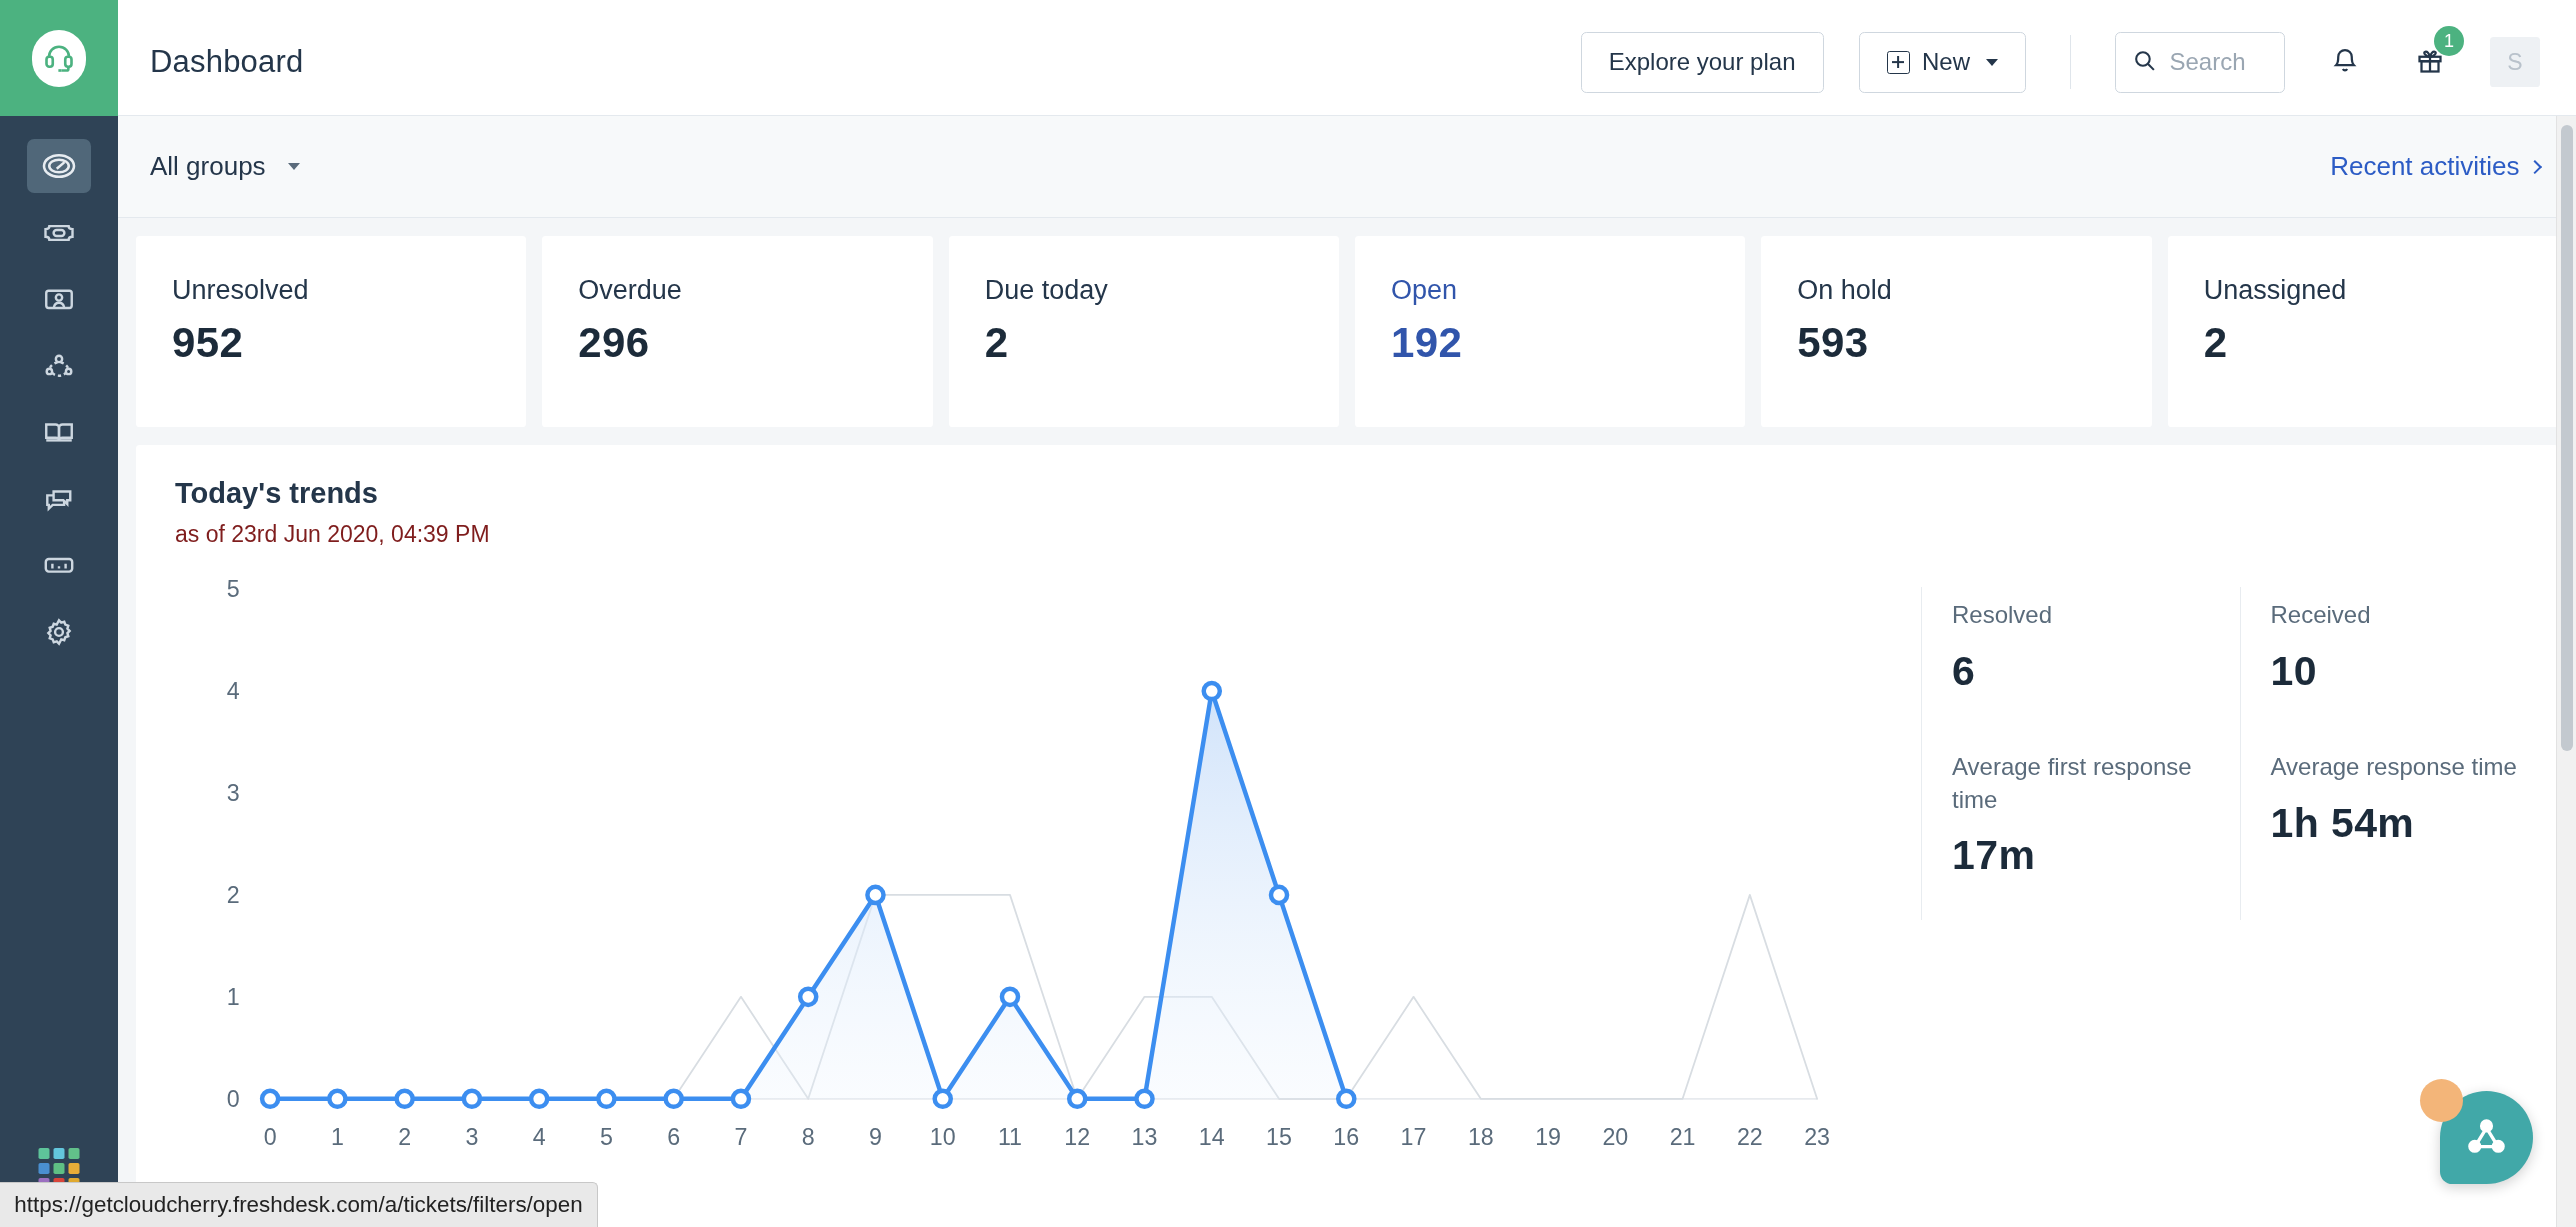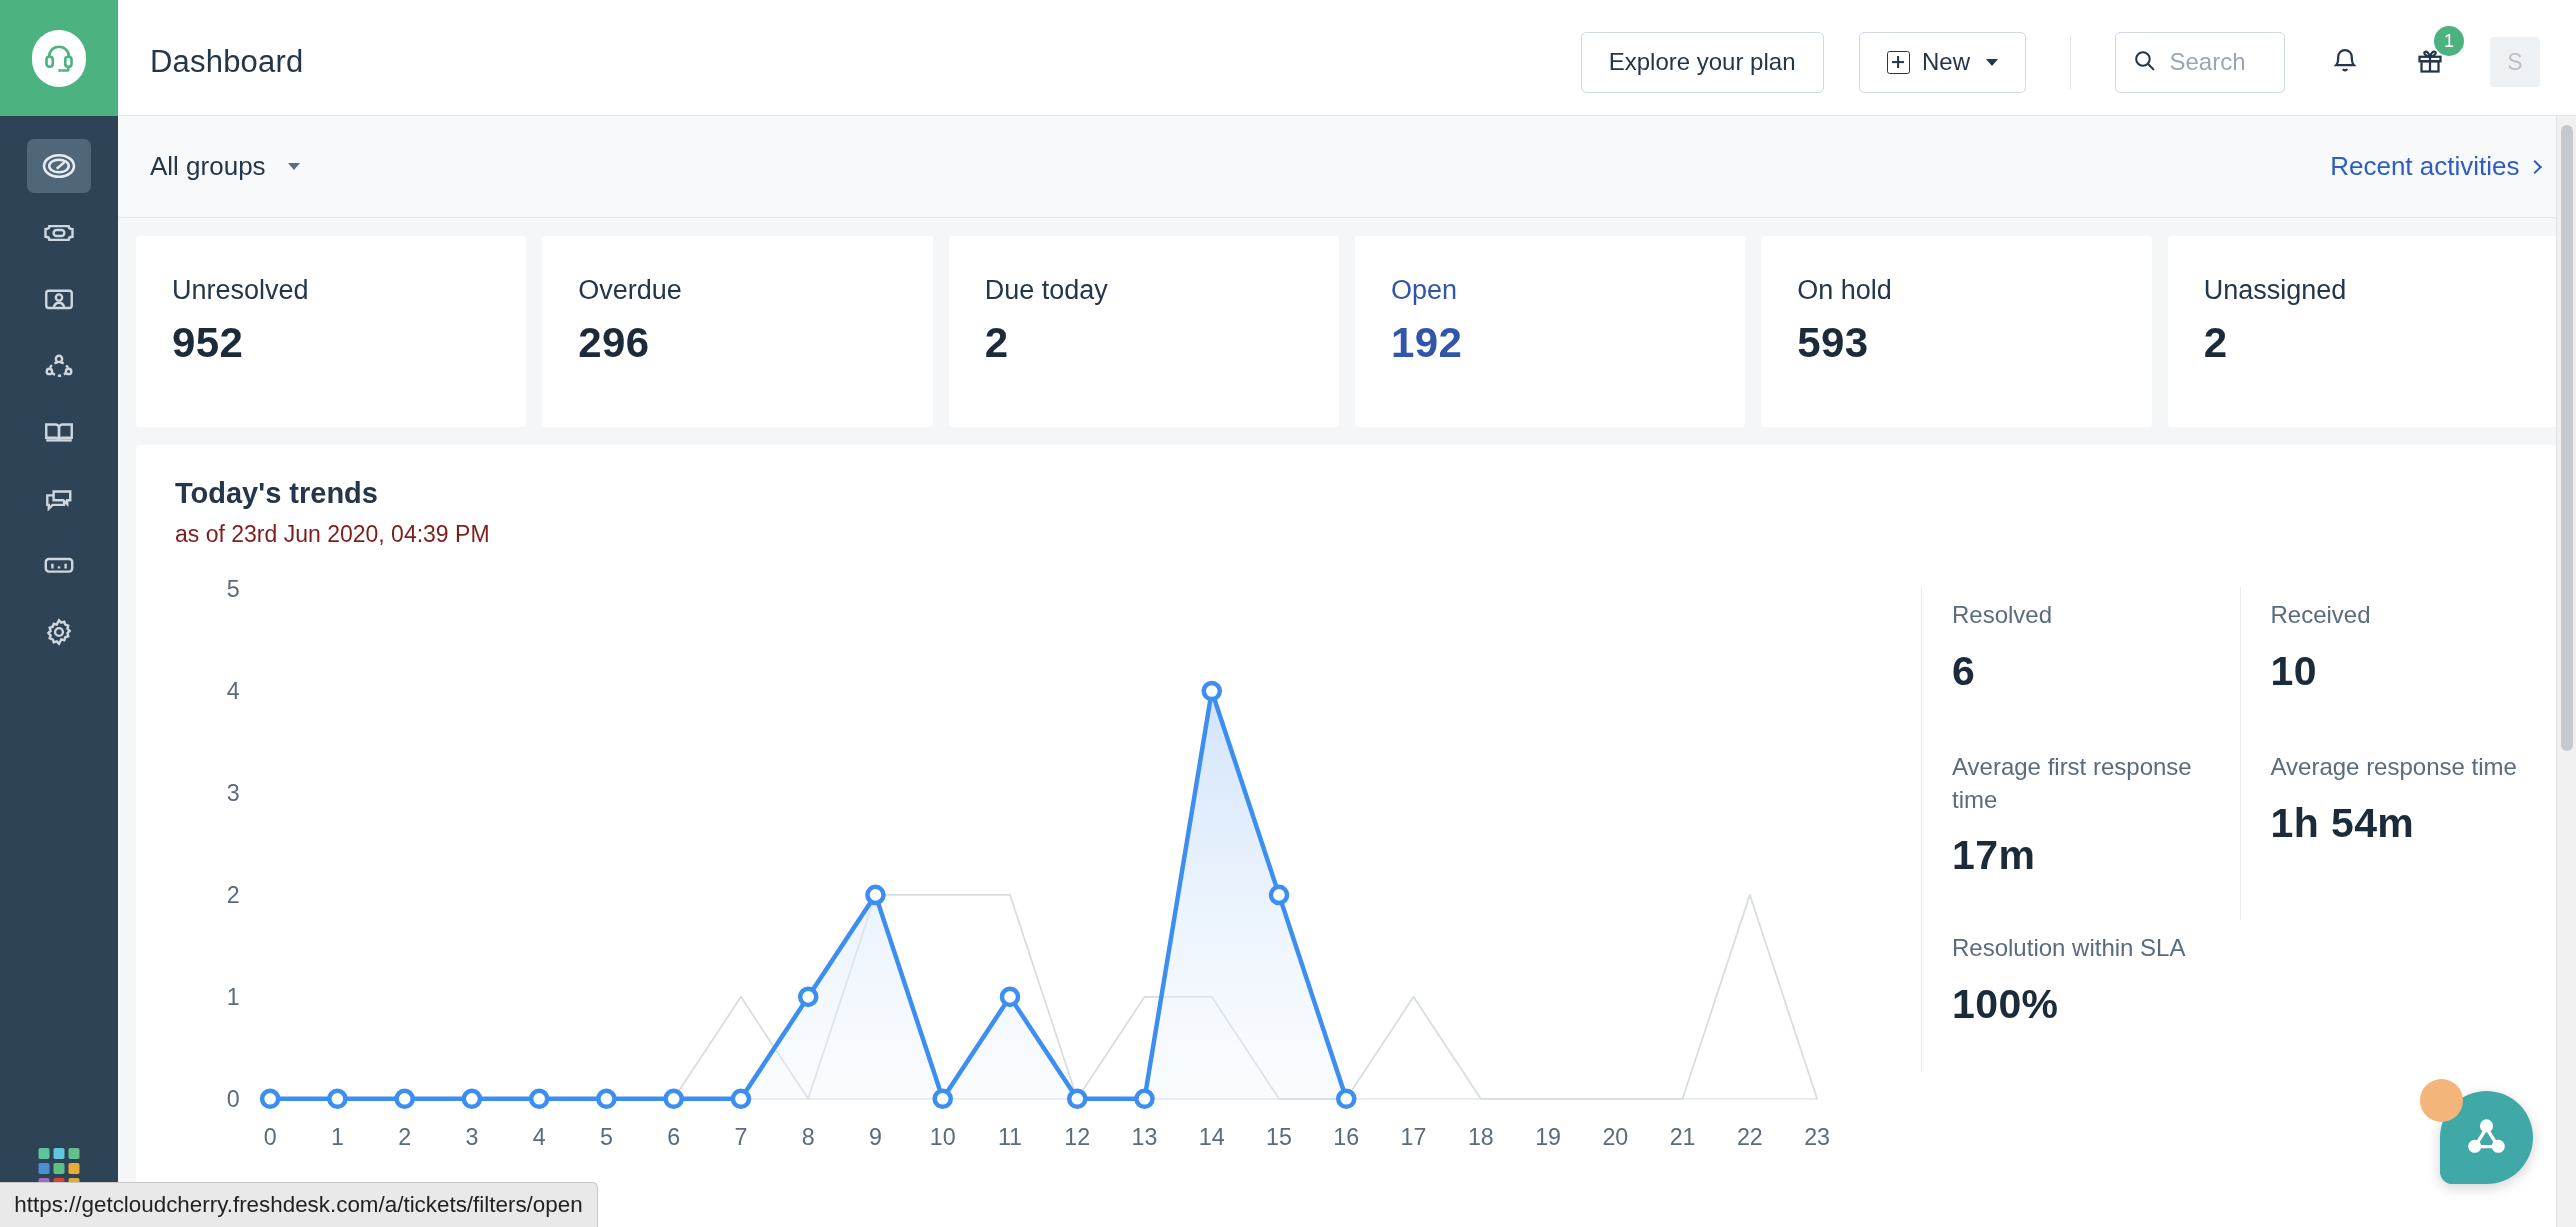--- a/index.html
+++ b/index.html
@@ -445,24 +445,20 @@
             <div class="metric">
               <div class="m-label">Average first response time</div>
               <div class="m-value">17m</div>
             </div>
             <div class="metric">
               <div class="m-label">Average response time</div>
               <div class="m-value">1h 54m</div>
             </div>
           </div>
           <div class="metrics-row">
-            <div class="metric">
-              <div class="m-label">Resolution within SLA</div>
-              <div class="m-value">100%</div>
-            </div>
             <div class="metric" style="border-left:0"></div>
           </div>
         </div>
 
       </div>
 
     </div>
 
     <div class="fresh-widget">
       <div class="fresh-widget-badge"></div>

